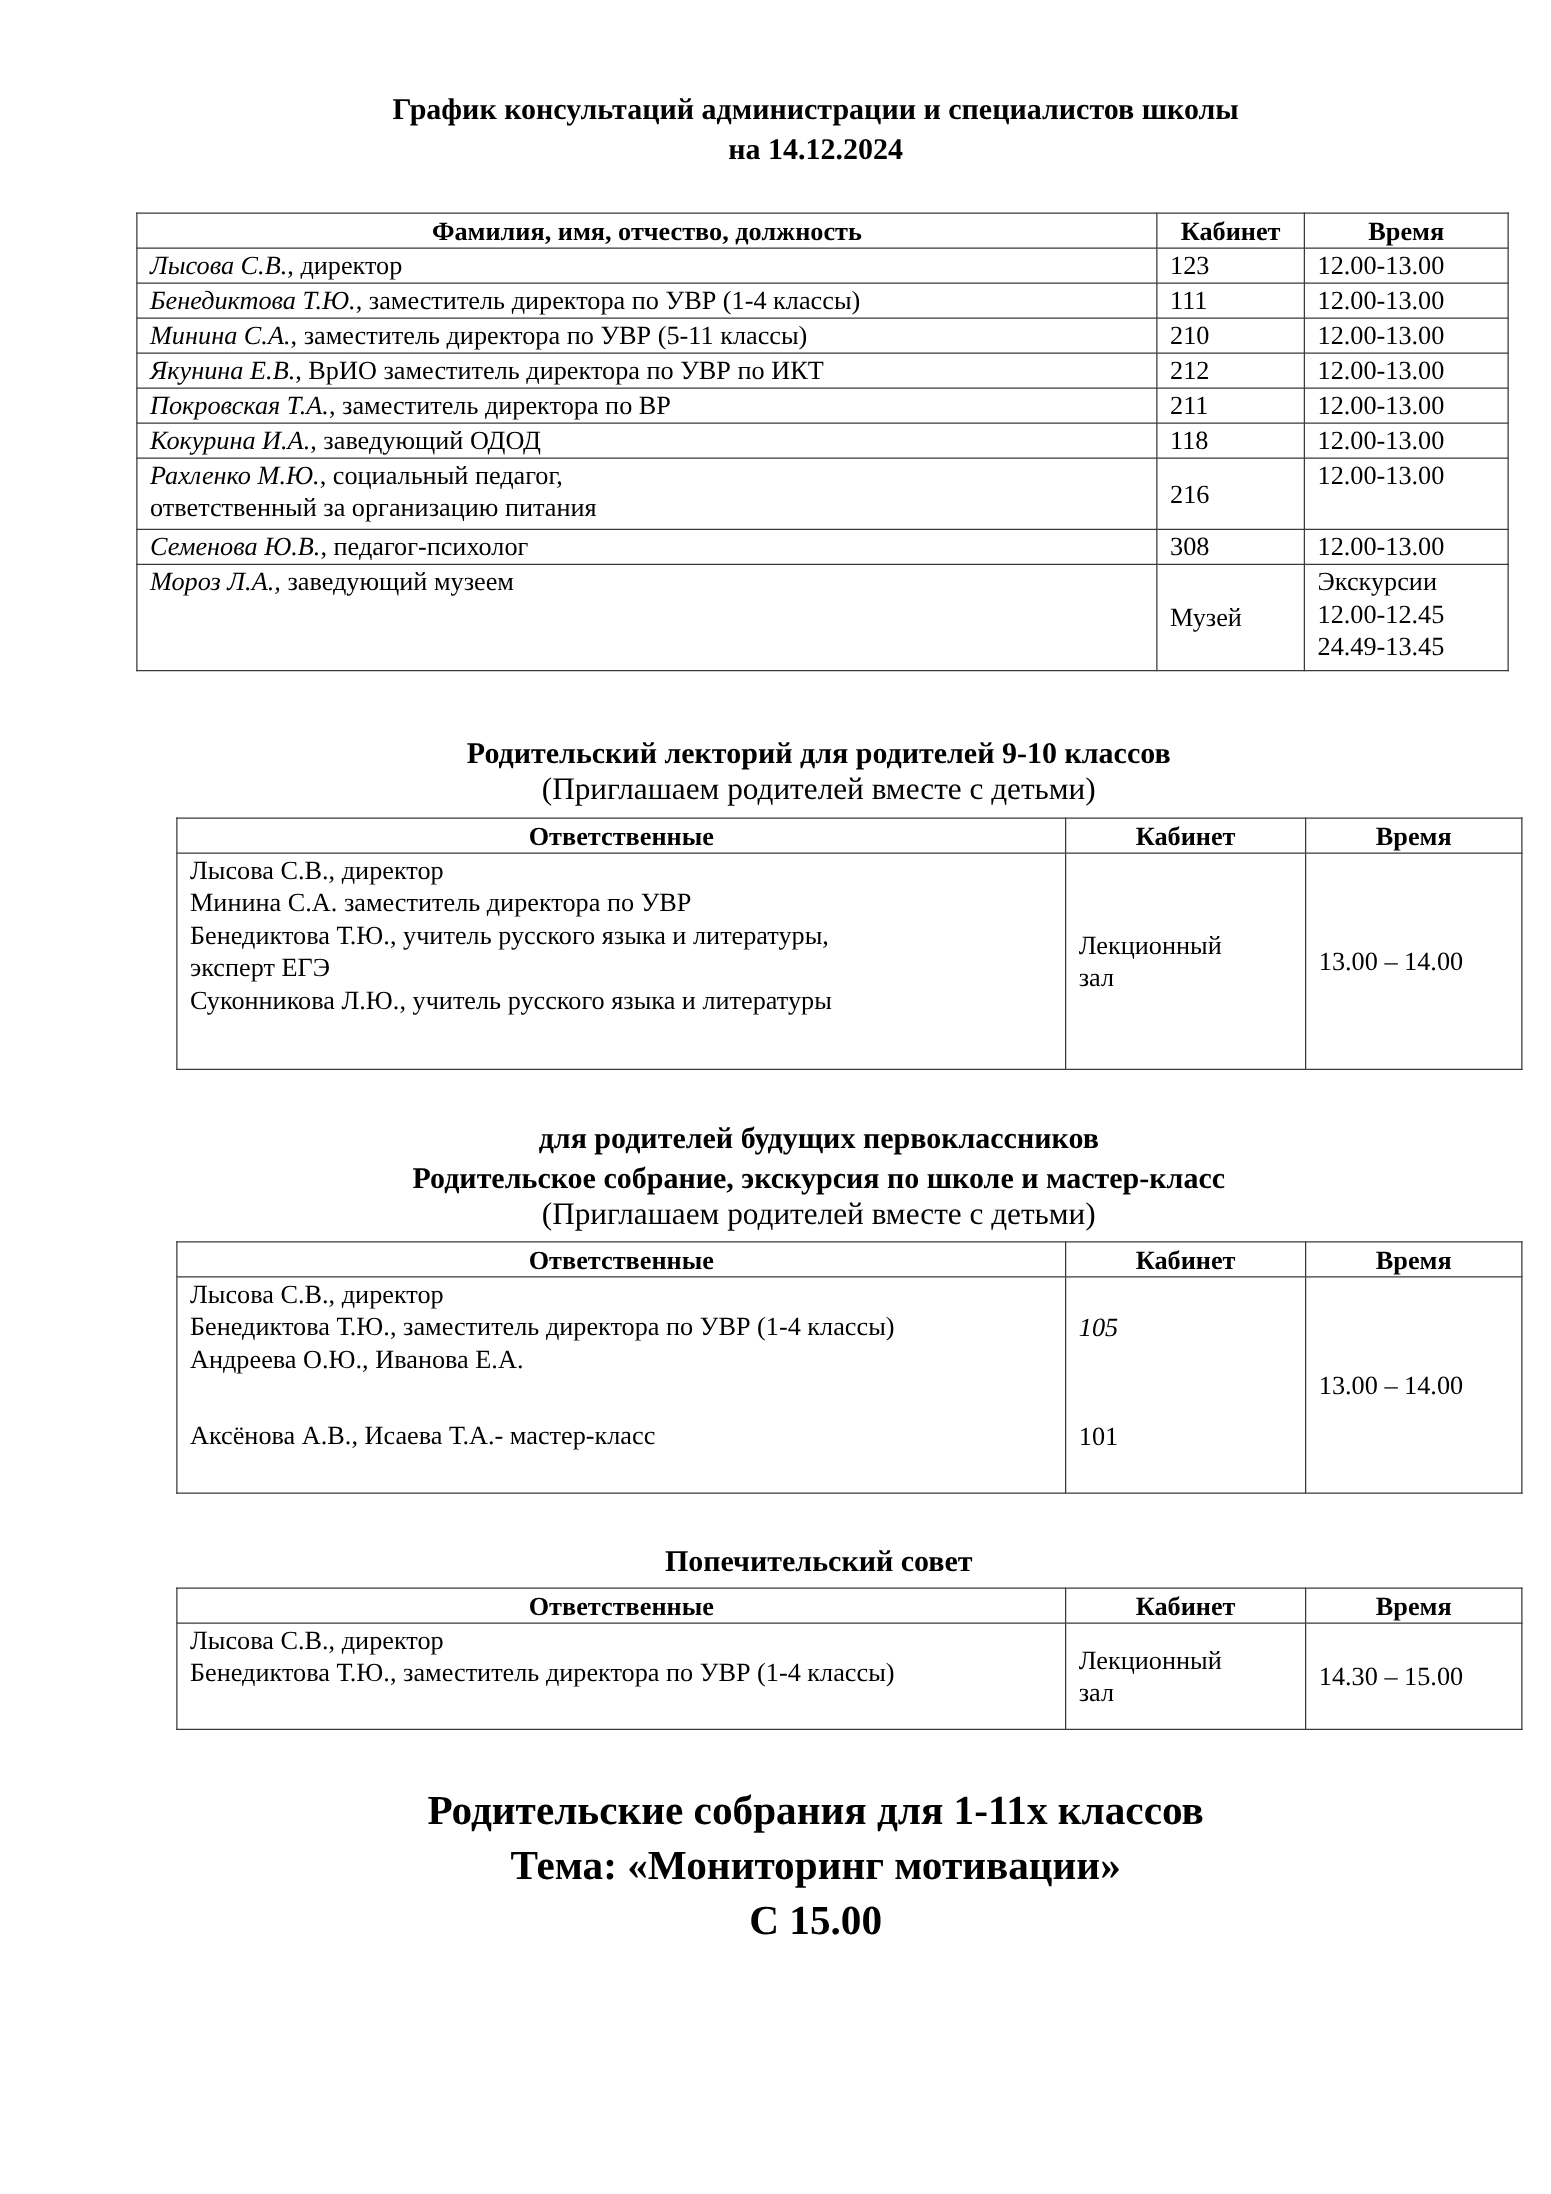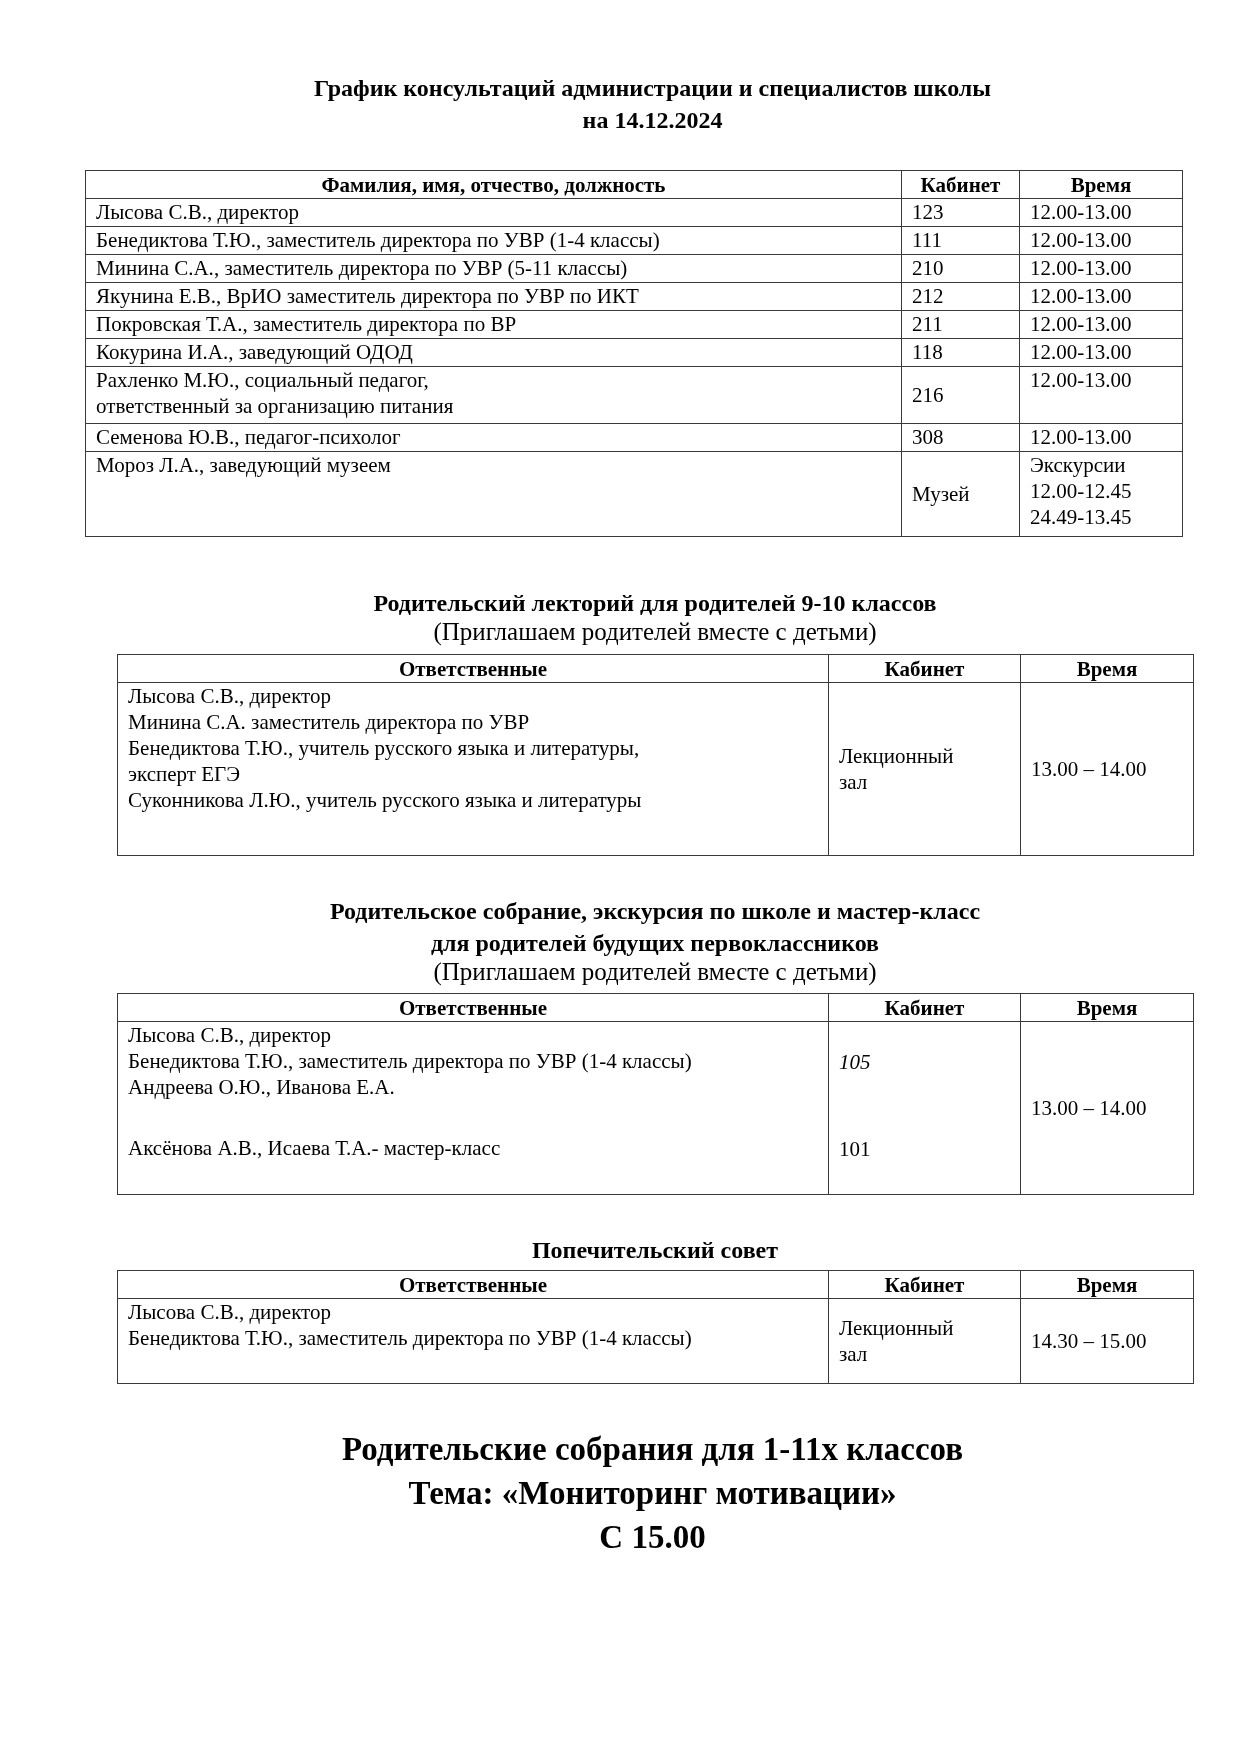--- a/index.html
+++ b/index.html
@@ -3,26 +3,26 @@
 <meta charset="utf-8">
 <style>
   html, body { margin: 0; padding: 0; background: #ffffff; }
   body { width: 1241px; height: 1755px; position: relative; overflow: hidden;
          font-family: "Liberation Serif", "DejaVu Serif", serif; color: #000; }
   .abs { position: absolute; }
   .center { text-align: center; }
   .h-title { font-weight: bold; font-size: 24px; line-height: 32px; }
   .h-sub { font-size: 25px; line-height: 26px; }
   .h-big { font-weight: bold; font-size: 33px; line-height: 44px; }
-  table { position: absolute; border-collapse: collapse; table-layout: fixed; }
+  table { position: absolute; border-collapse: collapse; table-layout: fixed; margin-left: 24px; }
   td, th { border: 1.5px solid #3a3a3a; font-size: 21px; line-height: 26px; padding: 0 10px; vertical-align: top; }
   th { font-weight: bold; text-align: center; vertical-align: middle; height: 27px; padding: 0 4px; }
   td.c { text-align: left; }
   td.m { vertical-align: middle; }
-  .nm { }
+  .nm { font-style: italic; }
   .line { display: block; white-space: nowrap; }
   tr.r1 td { height: 27px; }
 </style>
 </head>
 <body>
 
 <div class="abs center h-title" style="left:0; width:1305px; top:72px;">
   <span class="line">График консультаций администрации и специалистов школы</span>
   <span class="line">на 14.12.2024</span>
 </div>
@@ -121,22 +121,22 @@
     <td class="c m">
       <span class="line">Лекционный</span>
       <span class="line">зал</span>
     </td>
     <td class="c m">13.00 – 14.00</td>
   </tr>
 </tbody>
   </table>
 
 <div class="abs center" style="left:117px; width:1076px; top:895px;">
+  <span class="line h-title">для родителей будущих первоклассников</span>
   <span class="line h-title">Родительское собрание, экскурсия по школе и мастер-класс</span>
-  <span class="line h-title">для родителей будущих первоклассников</span>
   <span class="line h-sub">(Приглашаем родителей вместе с детьми)</span>
 </div>
 <table style="left:117px; top:993px; width:1076px;">
   <colgroup>
       <col style="width:711px">
       <col style="width:192px">
       <col style="width:173px">
     </colgroup>
   <tbody>
       <tr>

